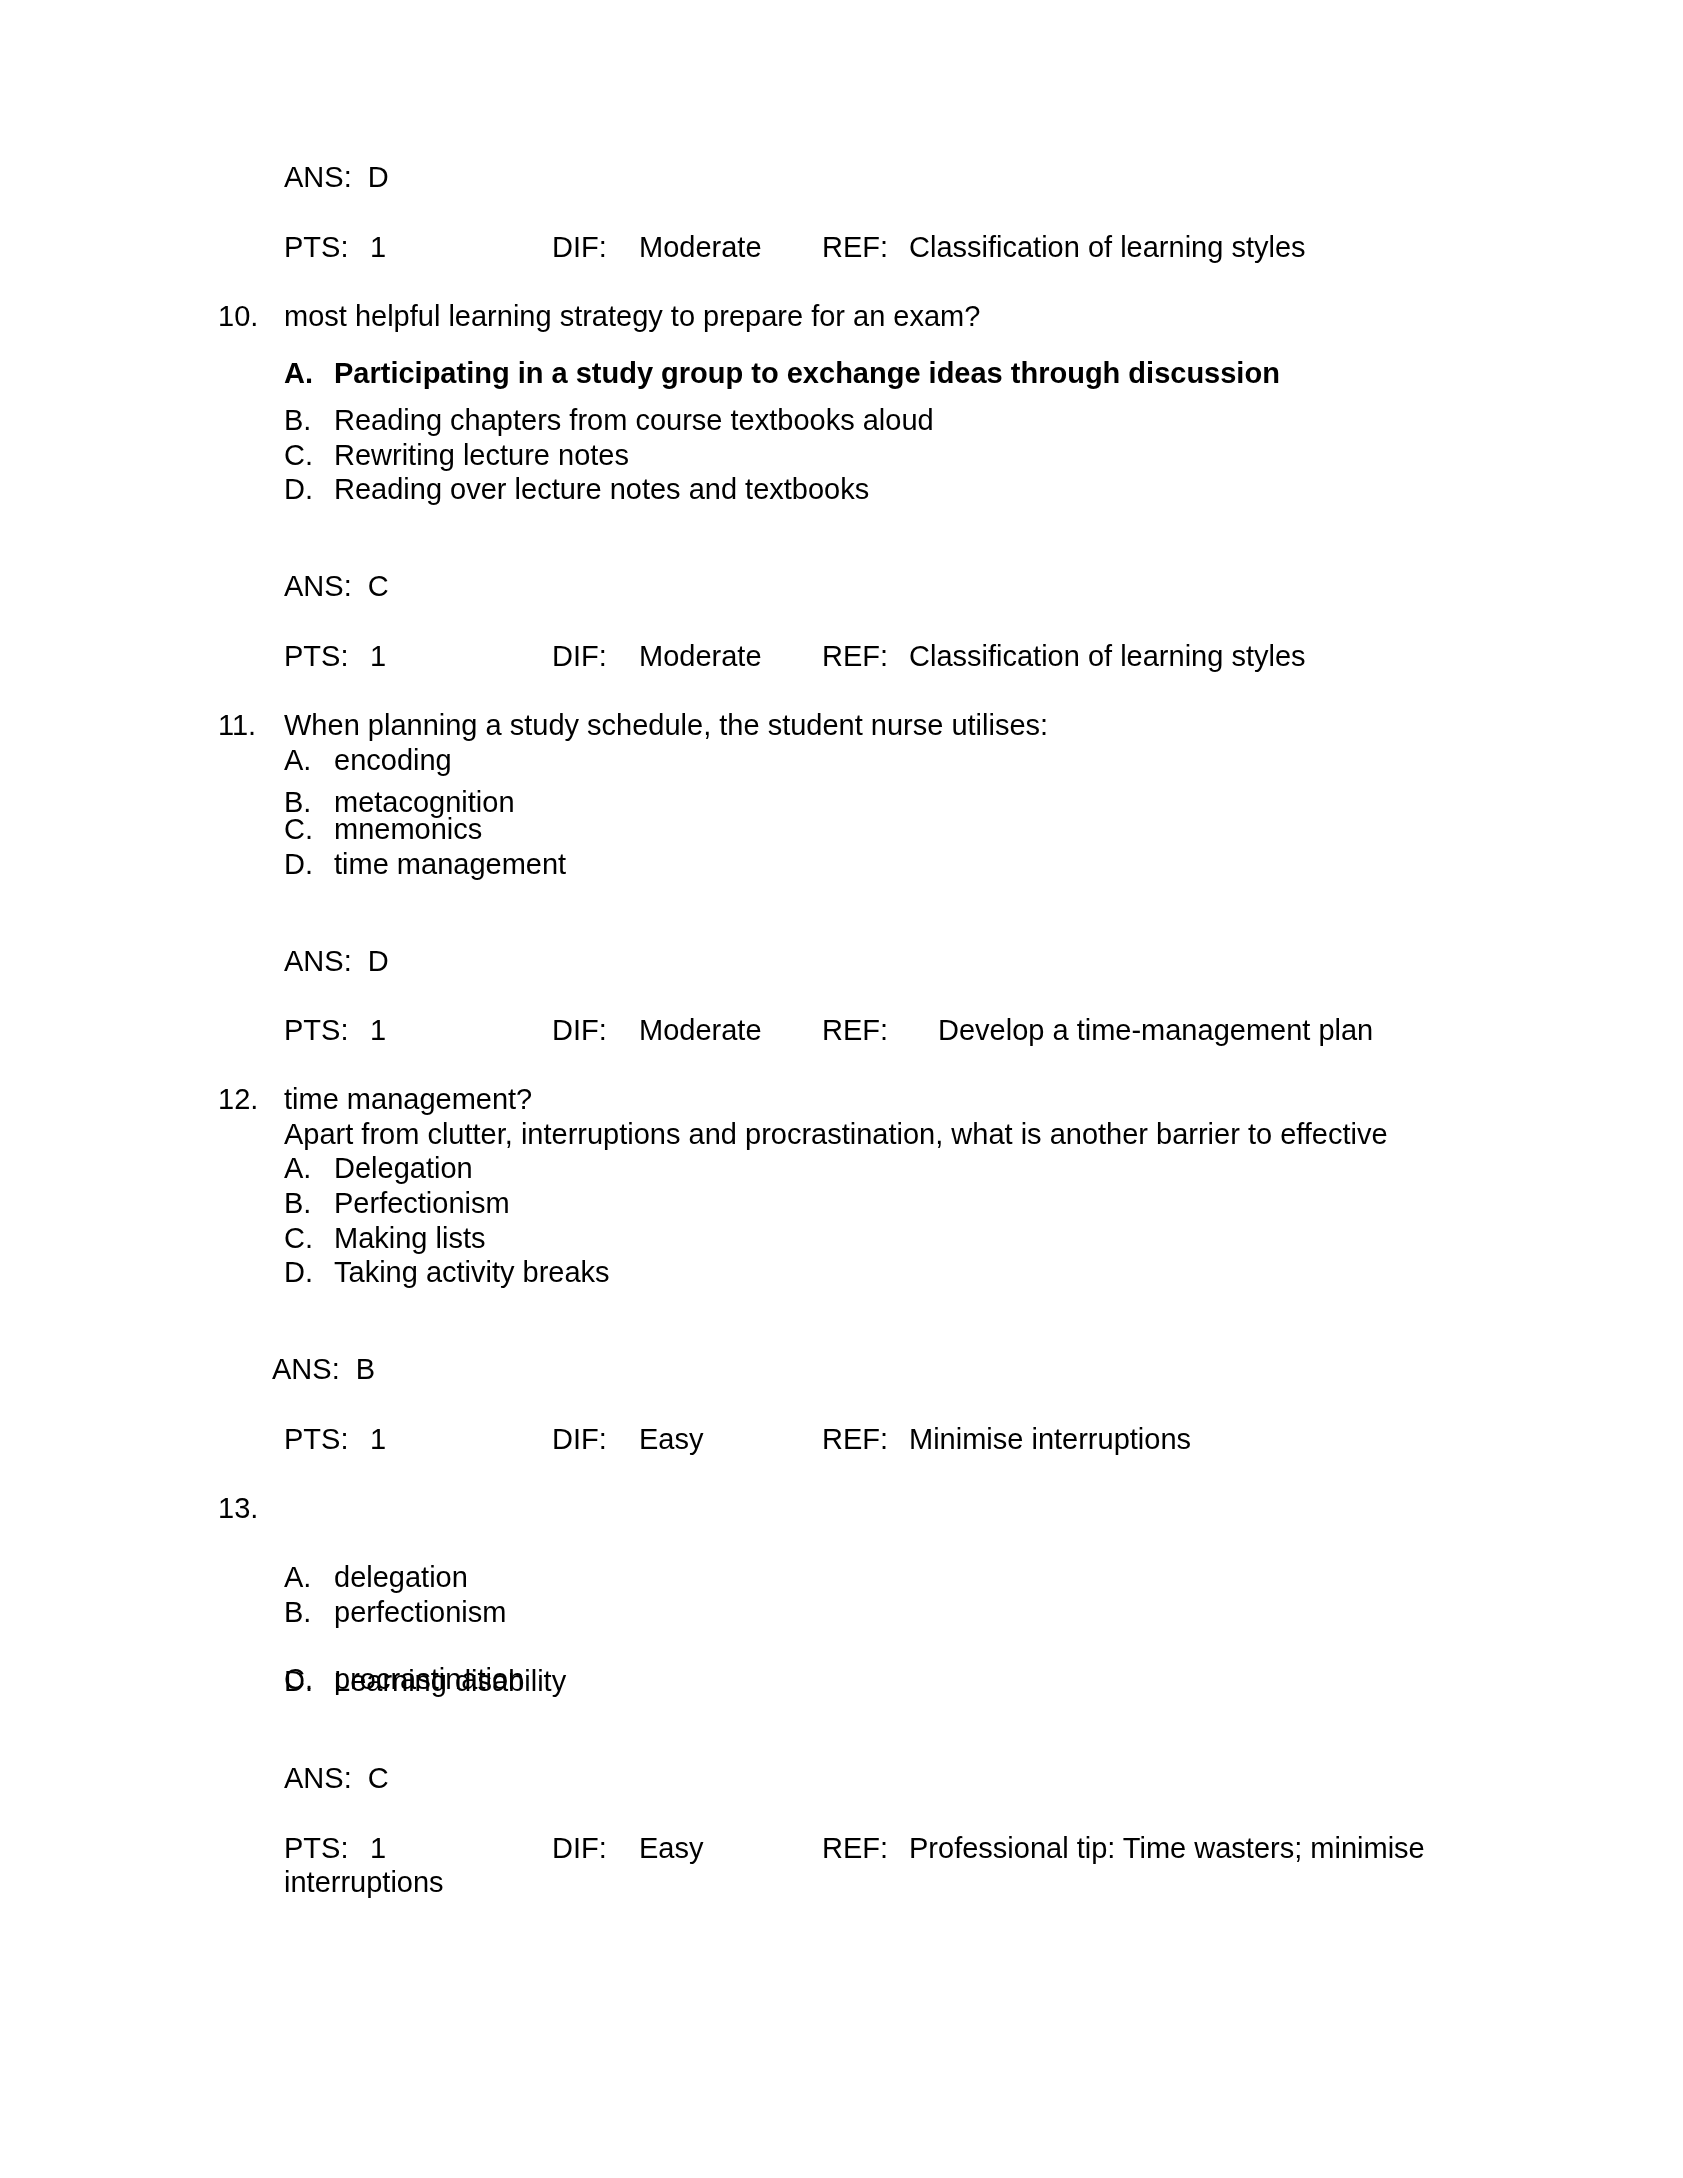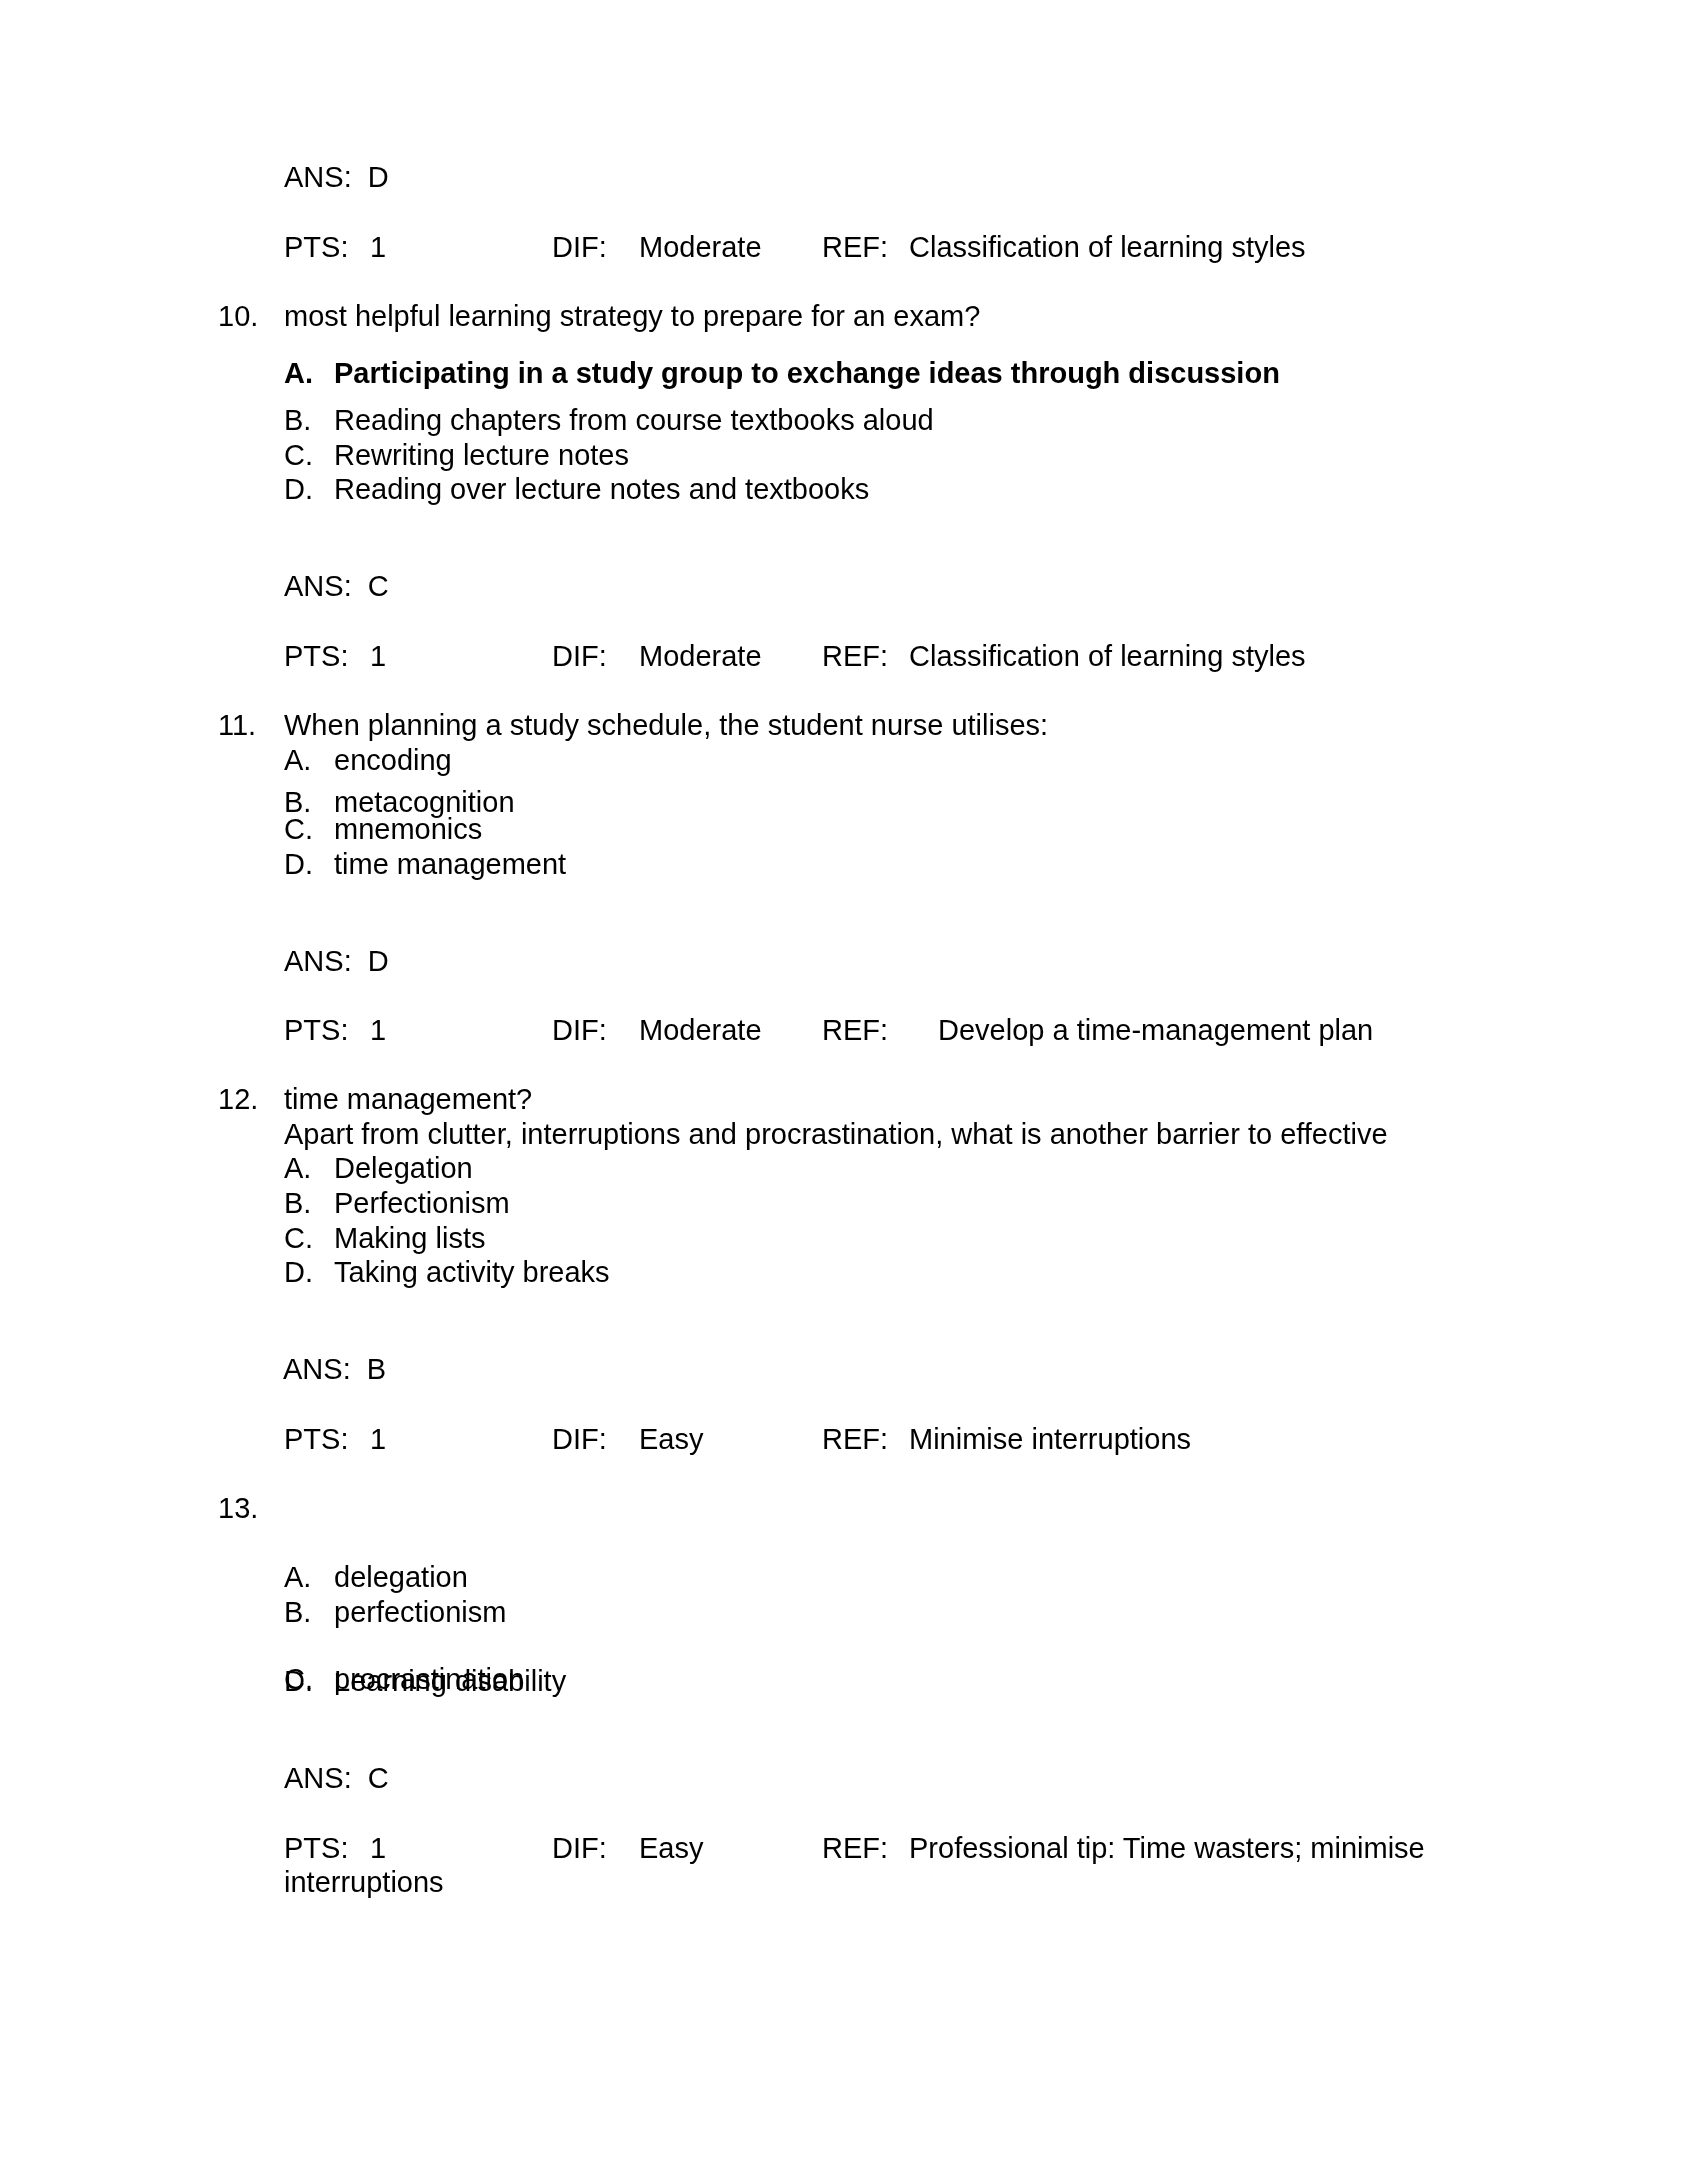--- a/index.html
+++ b/index.html
@@ -157,21 +157,21 @@
     </div>
     <div class="opt" style="top:104px;">
       <span class="letter">B.</span><span>Perfectionism</span>
     </div>
     <div class="opt" style="top:139px;">
       <span class="letter">C.</span><span>Making lists</span>
     </div>
     <div class="opt" style="top:173px;">
       <span class="letter">D.</span><span>Taking activity breaks</span>
     </div>
-    <div class="line" style="left:283px; top:270px;">
+    <div class="line" style="left:272px; top:270px;">
       <span>ANS:</span>&nbsp;
       <span>B</span>
     </div>
     <div class="meta-row" style="top:340px;">
       <span style="left:0;">PTS:</span>
       <span style="left:86px;">1</span>
       <span style="left:268px;">DIF:</span>
       <span style="left:355px;">Easy</span>
       <span style="left:538px;">REF:</span>
       <span style="left:625px;">Minimise interruptions</span>

